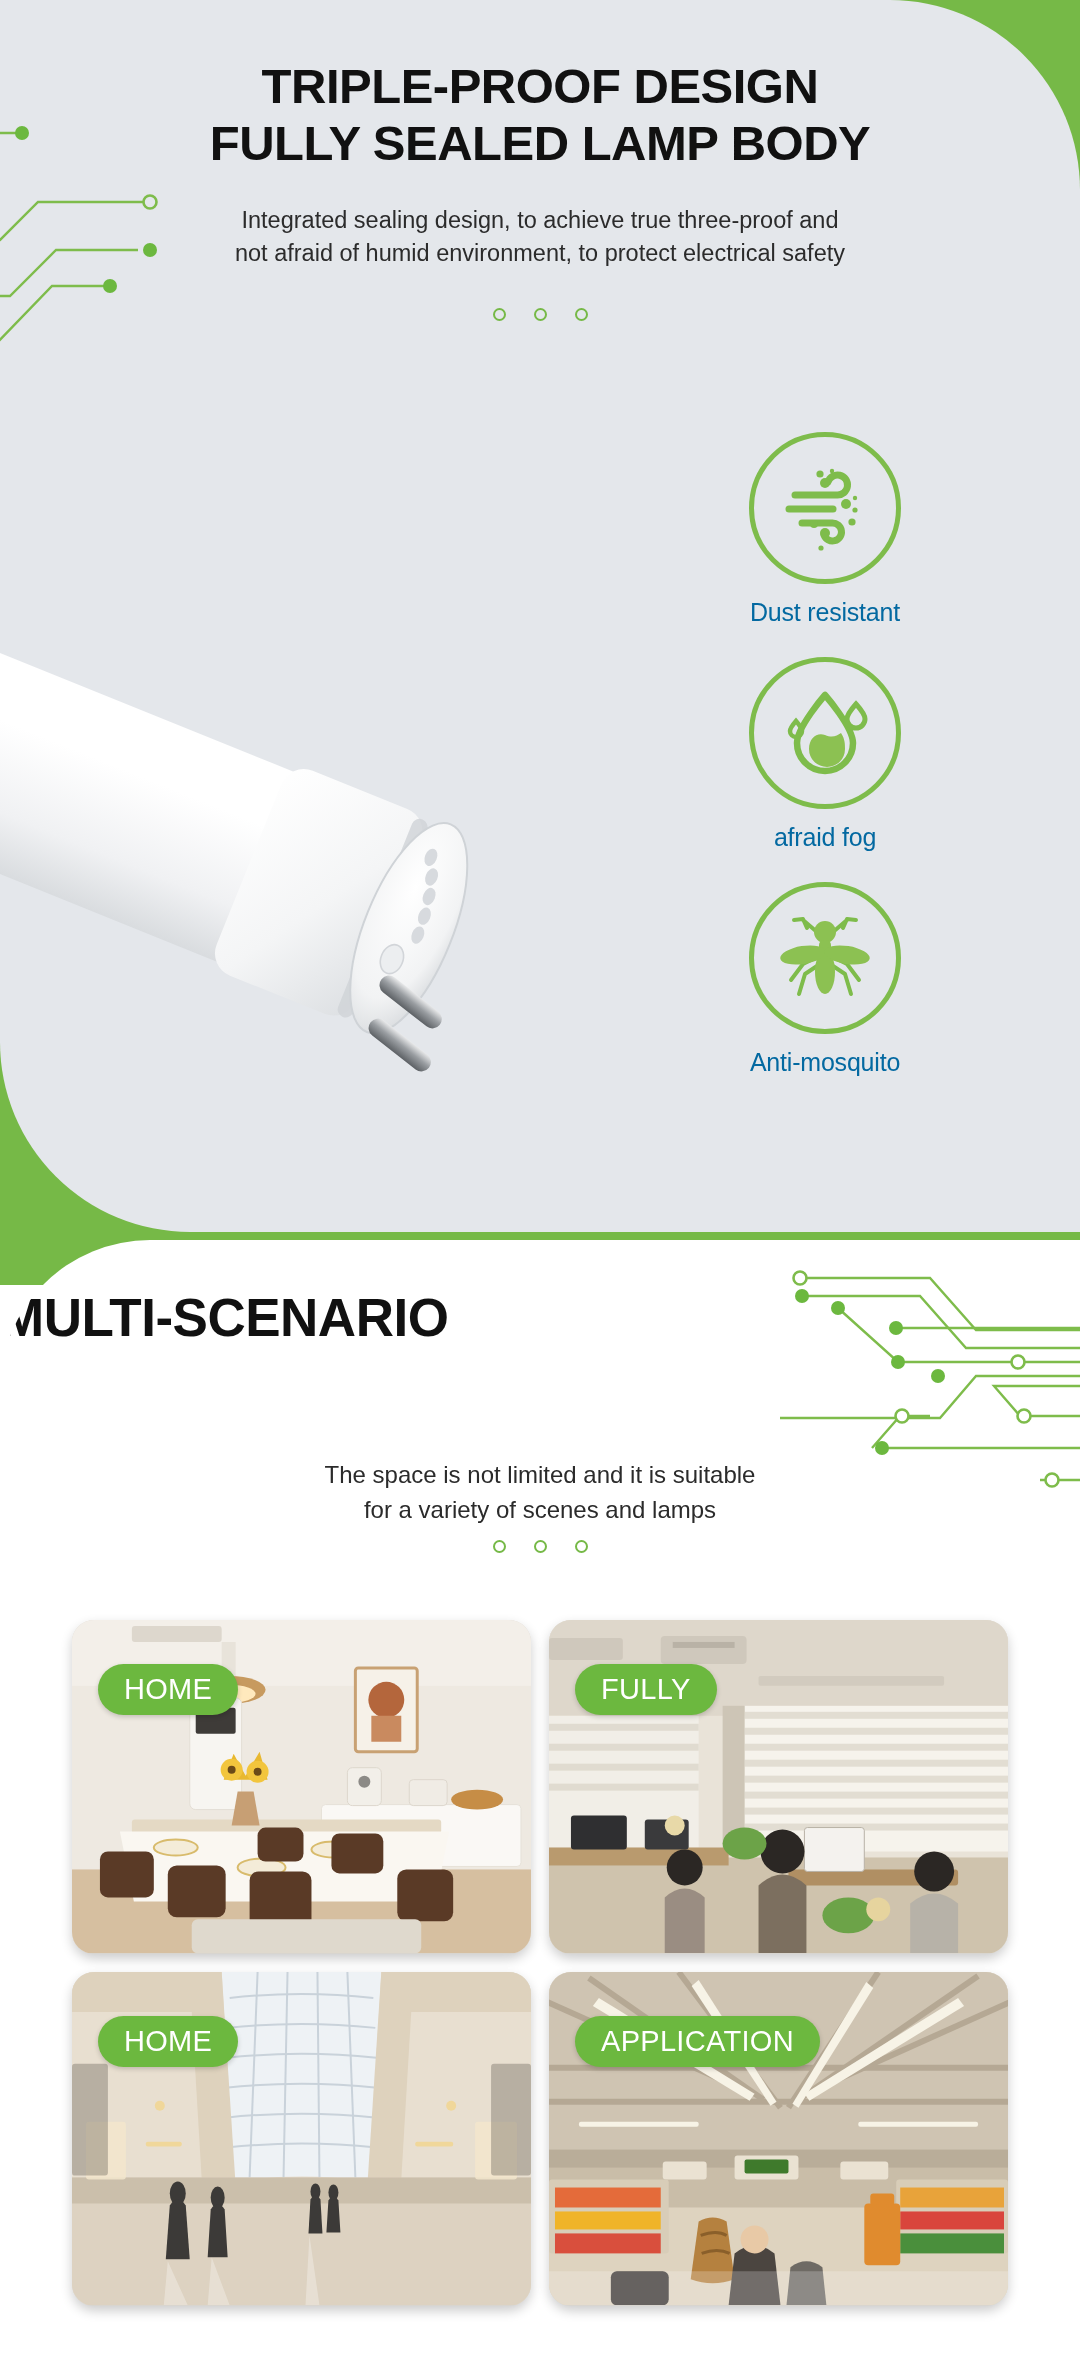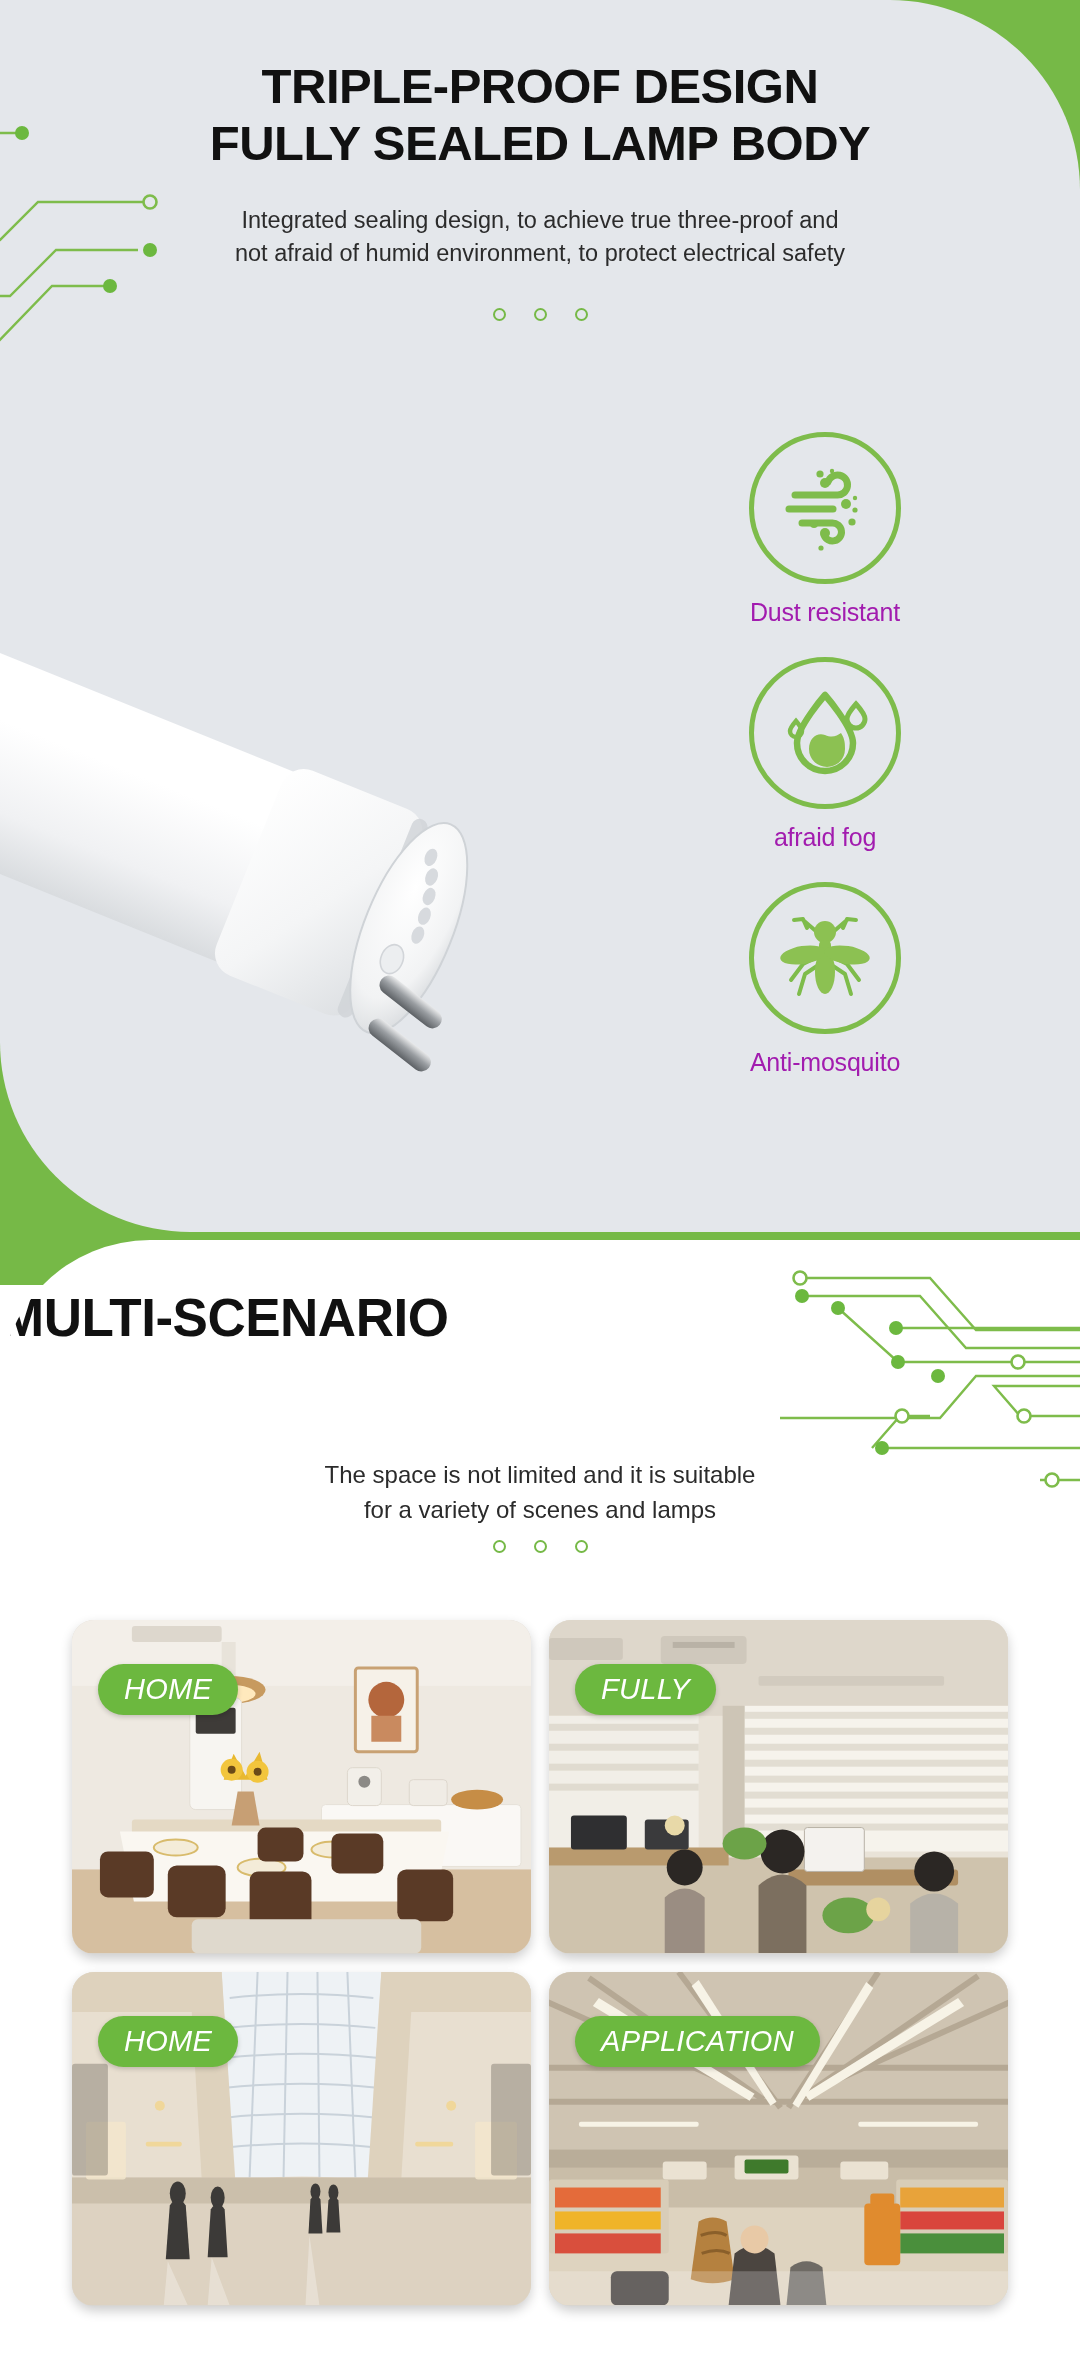--- a/index.html
+++ b/index.html
@@ -53,21 +53,21 @@
   
   .features{ position:absolute; right:100px; top:432px; width:310px; }
   .feature{ text-align:center; margin-bottom:30px; }
   .feature .ring{
     width:152px; height:152px; border-radius:50%;
     border:5px solid #7ebc4b; margin:0 auto;
     display:flex; align-items:center; justify-content:center;
     background:transparent;
   }
   .feature .flabel{
-    margin-top:14px; font-size:25px; color:#a21caf; font-weight:400; letter-spacing:-0.2px;
+    margin-top:14px; font-size:25px; color:#0369a1; font-weight:400; letter-spacing:-0.2px;
   }
 
   
   #section-two{
     position:absolute; left:0; top:1240px; width:1080px; height:1118px;
     background:#ffffff;
     border-top-left-radius:150px;
     overflow:hidden;
   }
   .s2-head{
@@ -91,21 +91,20 @@
     box-shadow:0 5px 12px rgba(0,0,0,.20);
     background:#d8d5cf;
   }
   .card .scene{ position:absolute; inset:0; }
   .card .badge{
     position:absolute; left:26px; top:44px;
     background:#6cb83f; color:#fff; border-radius:26px;
     padding:8px 26px; font-size:29px; line-height:1.2;
     letter-spacing:.3px; white-space:nowrap;
     box-shadow:0 2px 5px rgba(0,0,0,.18);
-    font-style:italic;
   }
 </style>
 </head>
 <body>
 
 <section id="section-one">
   <div class="panel">
 
     <svg class="circuit-tl" viewBox="0 0 330 240">
       <g fill="none" stroke="#7ebc4b" stroke-width="2.4">

